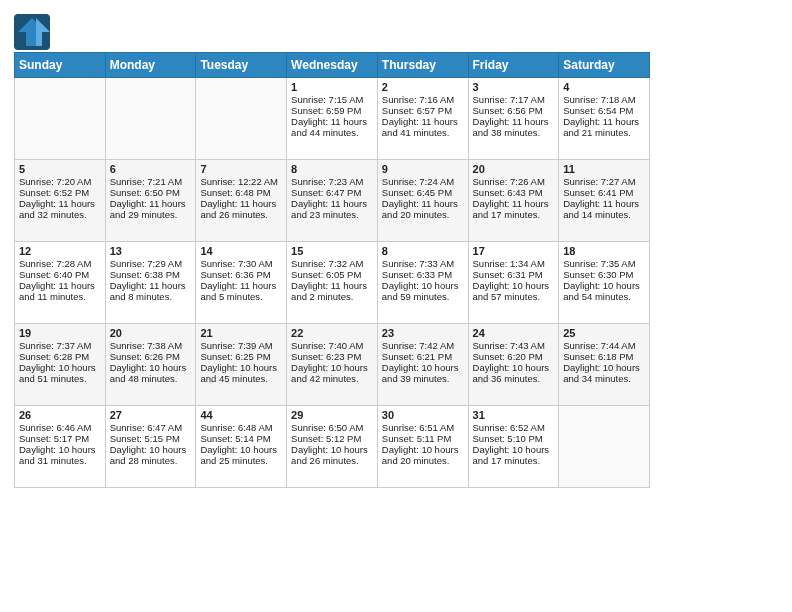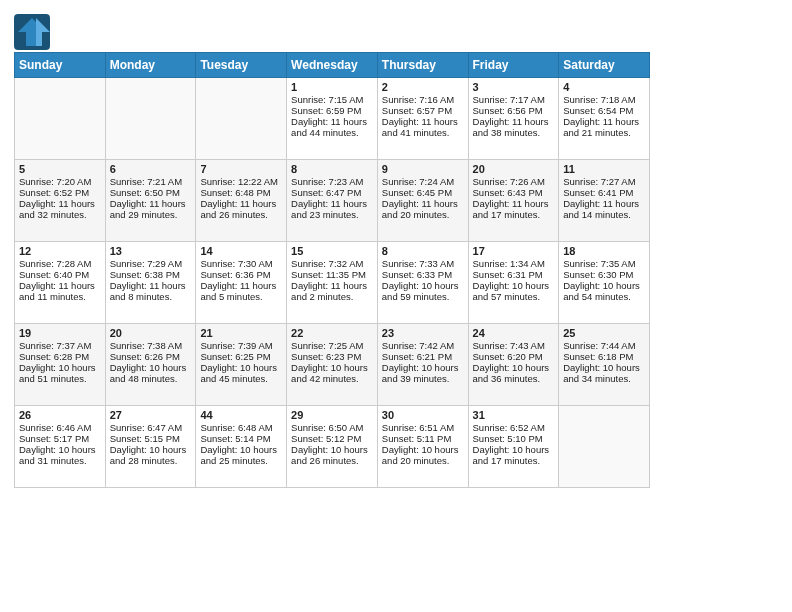--- a/index.html
+++ b/index.html
@@ -219,21 +219,21 @@
           <td>
             <span class="day-num">14</span>
             <div>Sunrise: 7:30 AM</div>
             <div>Sunset: 6:36 PM</div>
             <div>Daylight: 11 hours</div>
             <div>and 5 minutes.</div>
           </td>
           <td>
             <span class="day-num">15</span>
             <div>Sunrise: 7:32 AM</div>
-            <div>Sunset: 11:35 PM</div>
+            <div>Sunset: 6:05 PM</div>
             <div>Daylight: 11 hours</div>
             <div>and 2 minutes.</div>
           </td>
           <td>
             <span class="day-num">8</span>
             <div>Sunrise: 7:33 AM</div>
             <div>Sunset: 6:33 PM</div>
             <div>Daylight: 10 hours</div>
             <div>and 59 minutes.</div>
           </td>
@@ -269,21 +269,21 @@
           </td>
           <td>
             <span class="day-num">21</span>
             <div>Sunrise: 7:39 AM</div>
             <div>Sunset: 6:25 PM</div>
             <div>Daylight: 10 hours</div>
             <div>and 45 minutes.</div>
           </td>
           <td>
             <span class="day-num">22</span>
-            <div>Sunrise: 7:25 AM</div>
+            <div>Sunrise: 7:40 AM</div>
             <div>Sunset: 6:23 PM</div>
             <div>Daylight: 10 hours</div>
             <div>and 42 minutes.</div>
           </td>
           <td>
             <span class="day-num">23</span>
             <div>Sunrise: 7:42 AM</div>
             <div>Sunset: 6:21 PM</div>
             <div>Daylight: 10 hours</div>
             <div>and 39 minutes.</div>

